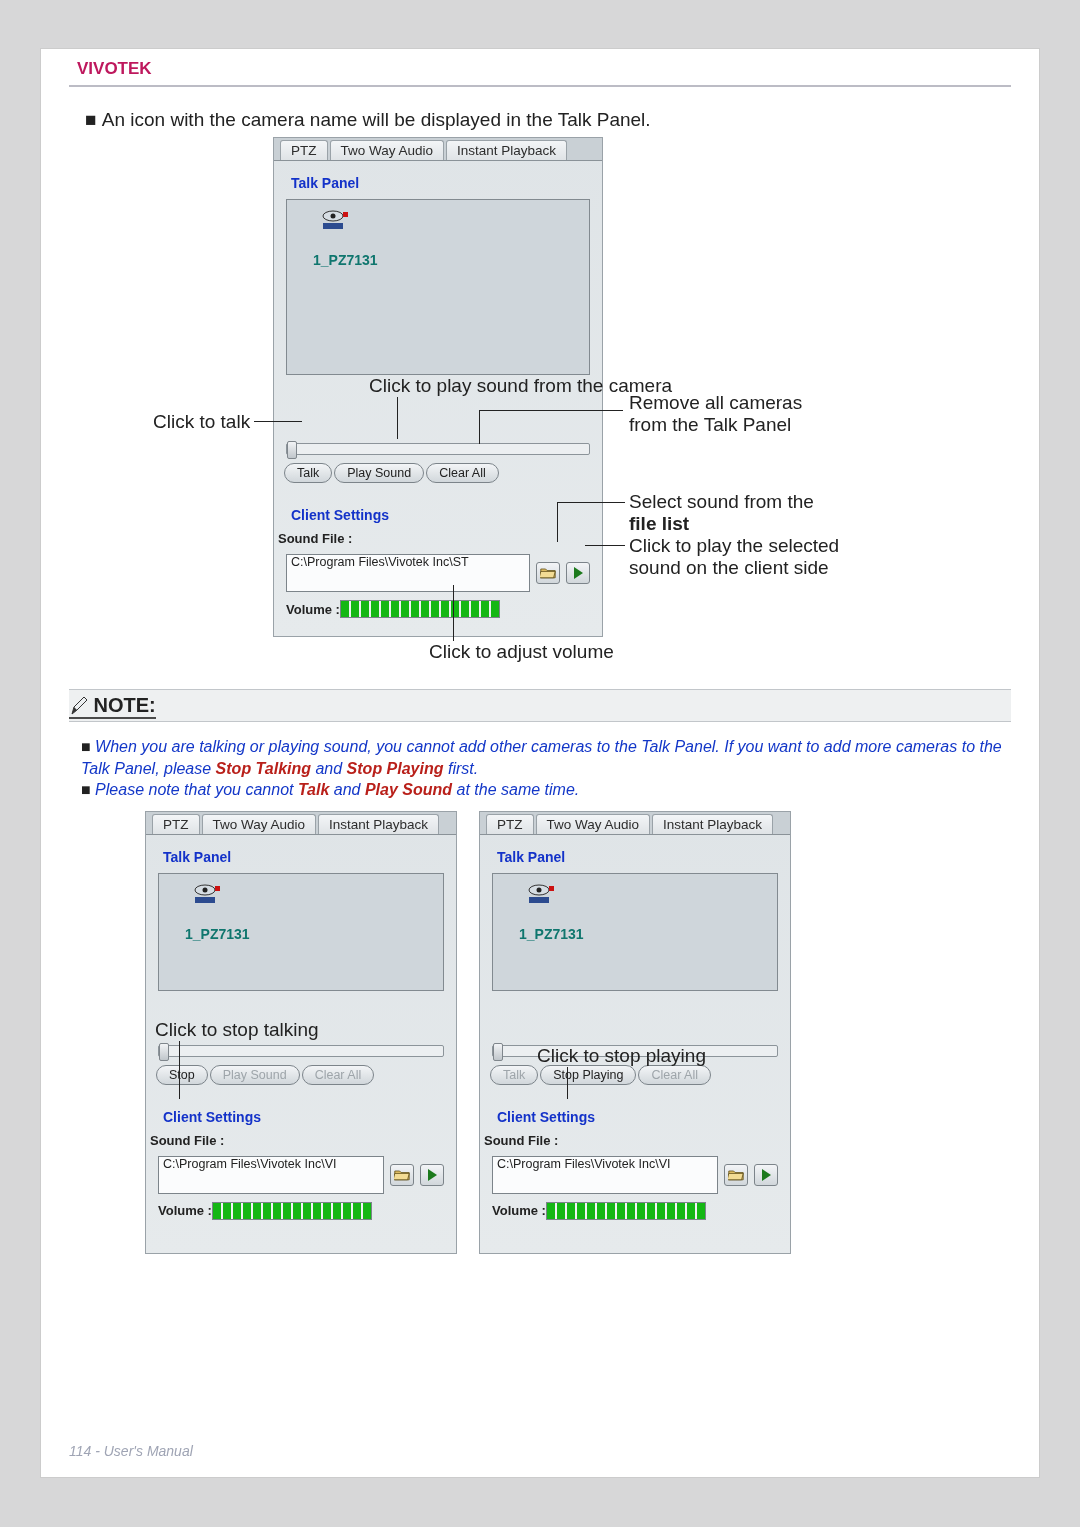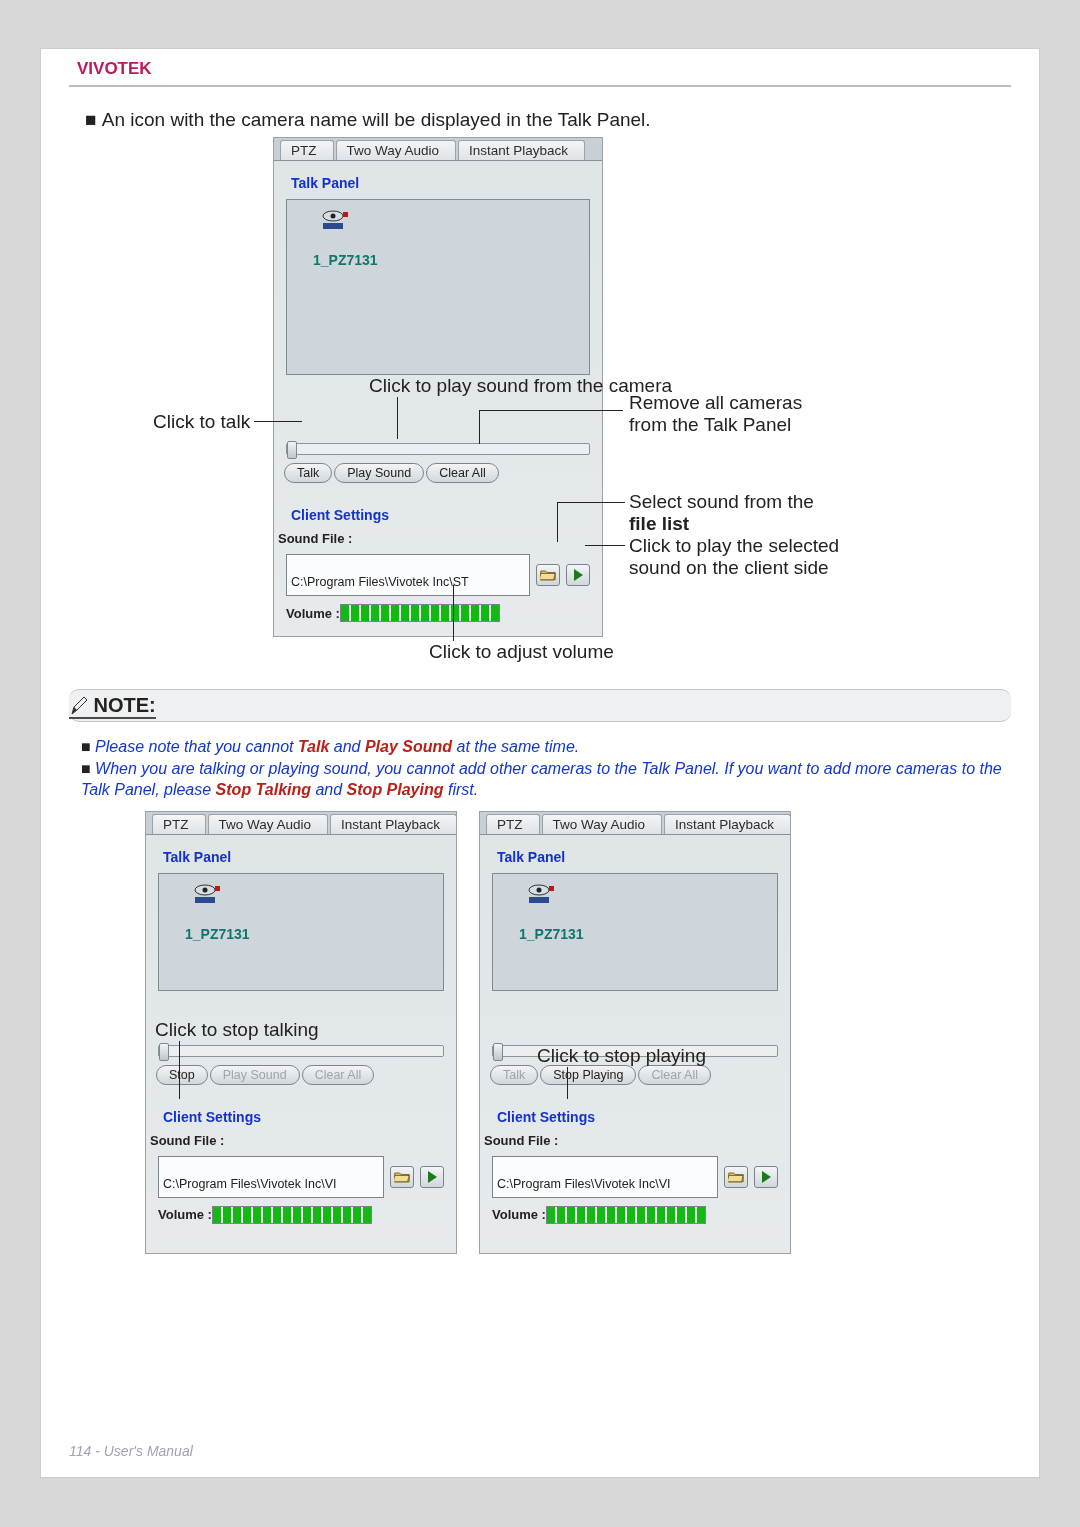--- a/index.html
+++ b/index.html
@@ -37,21 +37,21 @@
   }
   .panel.main { left: 204px; top: 0; height: 500px; }
   .panel.sm1 { left: 76px; top: 633px; height: 443px; width: 312px; }
   .panel.sm2 { left: 410px; top: 633px; height: 443px; width: 312px; }
   .tabs { display: flex; gap: 2px; padding: 2px 2px 0 6px; background: #c9d0d5; border-bottom: 1px solid #8a9298; }
   .tab {
     background: linear-gradient(#f3f5f7, #dfe3e6);
     border: 1px solid #9aa2a8;
     border-bottom: none;
     font-size: 13.5px;
-    padding: 2px 16px 2px 10px;
+    padding: 2px 10px 2px 10px;
     border-radius: 3px 3px 0 0;
     color: #2d2d2d;
     white-space: nowrap;
   }
   .section-title { color: #1332c9; font-weight: bold; font-size: 14px; padding: 14px 0 4px 17px; }
   .cam-box {
     border: 1px solid #828a90;
     background: #cfd6db;
     margin: 4px 12px 8px 12px;
     height: 176px;
@@ -86,22 +86,22 @@
   .btn.disabled { color: #9ea5aa; }
   .sound-row {
     display: flex; align-items: center; gap: 6px;
     padding: 6px 12px 4px 12px;
   }
   .sound-input {
     flex: 1;
     border: 1px solid #7c848a;
     background: #fbfcfd;
     font-size: 12.5px;
-    padding: 20px 4px;
-    height: 28px;
+    padding: 0 4px;
+    height: 38px;
     overflow: hidden;
     white-space: nowrap;
   }
   .icon-btn {
     border: 1px solid #7c848a;
     background: linear-gradient(#f3f5f7,#d1d7db);
     width: 24px; height: 22px;
     display: flex; align-items: center; justify-content: center;
     border-radius: 3px;
   }
@@ -122,21 +122,20 @@
 
   .note-bar {
     background: #eef0f1;
     border-top: 1px solid #c2c6ca;
     border-bottom: 1px solid #c2c6ca;
     margin: 12px 0 8px 0;
     padding: 4px 6px 2px 0;
     display: flex;
     align-items: flex-end;
     gap: 6px;
-    border-radius: 10px;
   }
   .note-title { font-size: 20px; font-weight: bold; color: #222; }
   .note-underline { border-bottom: 2px solid #4a4a4a; display: inline-block; padding-bottom: 0px; }
   .pencil { width: 20px; height: 22px; display:inline-block; vertical-align:bottom;}
   .notes { padding: 6px 4px 10px 12px; }
   .notes p { color: #1337c8; font-style: italic; font-size: 16px; line-height: 1.35; }
   .notes b.red, .redb { color: #b9201a; font-weight: bold; font-style: italic; }
   .notes .sqblk { color: #222; }
 
   .bottom-figs { position: relative; height: 470px; }
@@ -234,24 +233,24 @@
       <svg class="pencil" viewBox="0 0 20 22">
         <path d="M3 19 L5 12 L15 2 L18 5 L8 15 Z" fill="#eceff1" stroke="#333"></path>
         <path d="M3 19 L5 12 L8 15 Z" fill="#333"></path>
       </svg>
       <span class="note-title">NOTE:</span>
     </span>
   </div>
 
   <div class="notes">
     <p>
-      <span class="sqblk">■ </span><span>Please note that you cannot </span><b class="red">Talk</b><span> and </span><b class="red">Play Sound</b><span> at the same time.</span>
+      <span class="sqblk">■ </span><span>When you are talking or playing sound, you cannot add other cameras to the Talk Panel. If you want to add more cameras to the Talk Panel, please </span><b class="red">Stop Talking</b><span> and </span><b class="red">Stop Playing</b><span> first.</span>
     </p>
     <p>
-      <span class="sqblk">■ </span><span>When you are talking or playing sound, you cannot add other cameras to the Talk Panel. If you want to add more cameras to the Talk Panel, please </span><b class="red">Stop Talking</b><span> and </span><b class="red">Stop Playing</b><span> first.</span>
+      <span class="sqblk">■ </span><span>Please note that you cannot </span><b class="red">Talk</b><span> and </span><b class="red">Play Sound</b><span> at the same time.</span>
     </p>
   </div>
 
   <div class="bottom-figs">
 
     <div class="panel sm1" style="left:76px; top:0;">
       <div class="tabs">
         <div class="tab">PTZ</div>
         <div class="tab">Two Way Audio</div>
         <div class="tab">Instant Playback</div>

